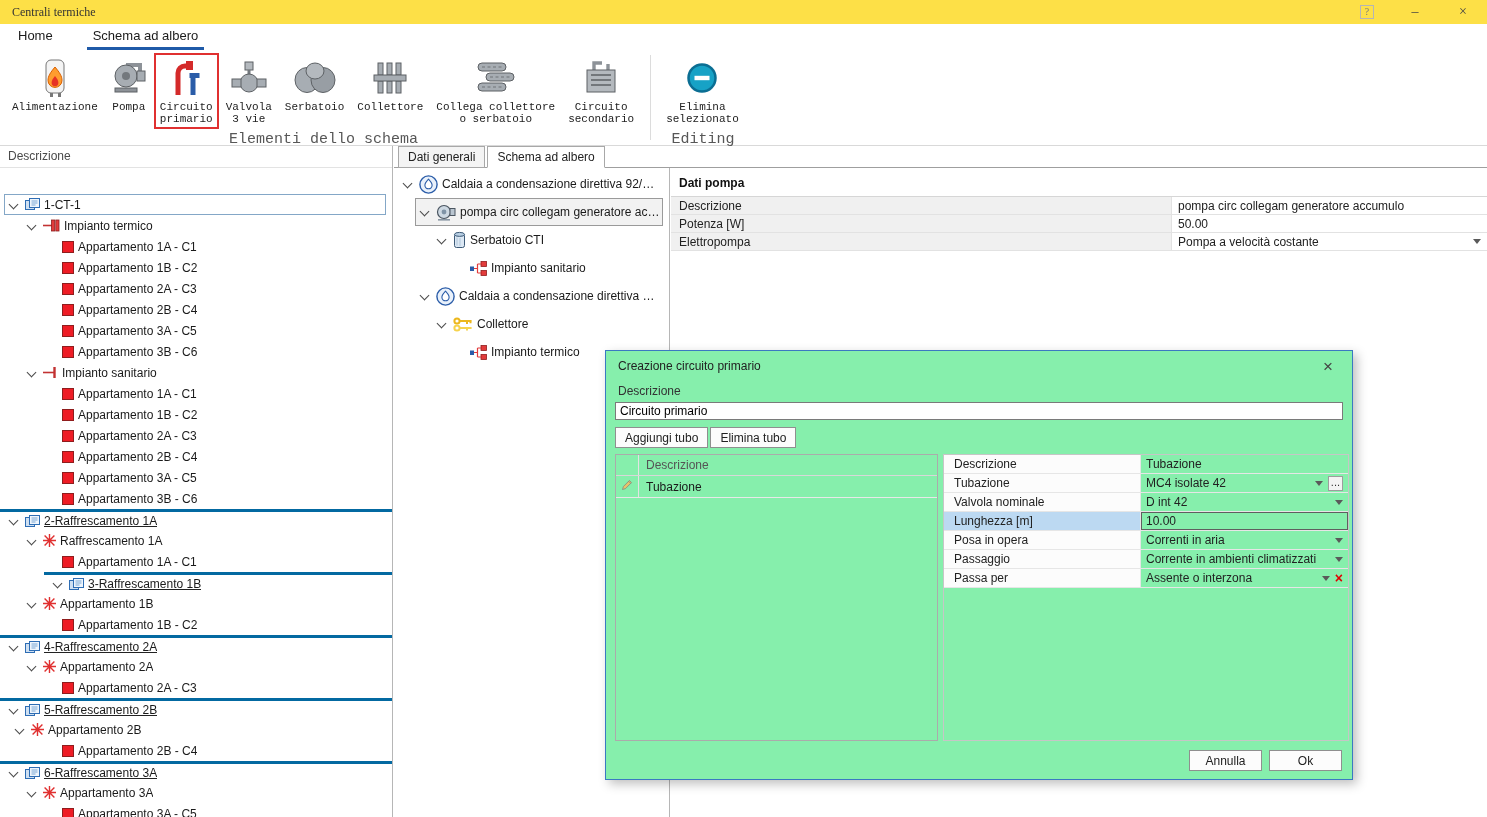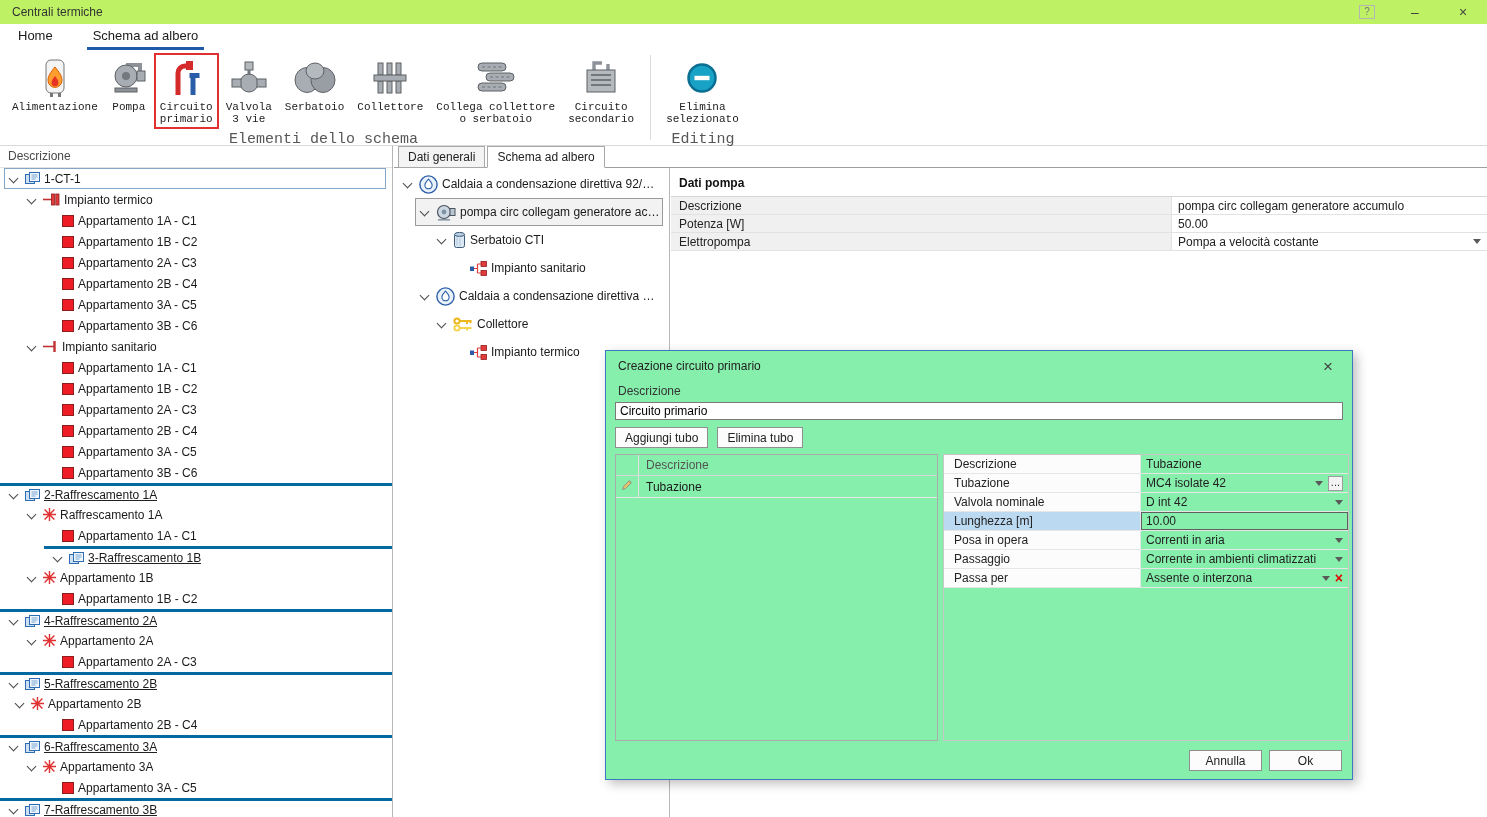--- a/index.html
+++ b/index.html
@@ -2,22 +2,22 @@
 <html><head>
 <meta charset="utf-8">
 <style>
   html,body{margin:0;padding:0;}
   body{
     width:1487px;height:817px;position:relative;overflow:hidden;
     background:#ffffff;color:#222;
     font-family:"Liberation Sans", sans-serif;font-size:12px;
   }
   
-  .titlebar{position:absolute;top:0;left:0;right:0;height:24px;background:#bef264;
-    display:flex;align-items:center;padding-left:12px;box-sizing:border-box;font-size:12px;color:#333;}
+  .titlebar{position:absolute;top:0;left:0;right:0;height:24px;background:#fde047;
+    display:flex;align-items:center;padding-left:12px;box-sizing:border-box;font-size:12px;color:#333;font-family:Liberation Serif, serif;}
   .winbtns{margin-left:auto;display:flex;height:100%;}
   .winbtn{width:48px;height:100%;display:flex;align-items:center;justify-content:center;color:#444;font-size:14px;}
   .helpbox{border:1px solid #b5b5b5;color:#777;font-size:10px;padding:0 4px;line-height:12px;}
   
   .tabstrip{position:absolute;top:24px;left:0;right:0;height:26px;background:#fff;
     display:flex;align-items:flex-end;padding-left:12px;gap:28px;box-sizing:border-box;}
   .rtab{font-size:13px;color:#1a1a1a;padding:3px 6px 4px;border-bottom:3px solid transparent;}
   .rtab.active{border-bottom-color:#1f5aa8;}
   
   .ribbon{position:absolute;top:50px;left:0;right:0;height:96px;background:#fff;
@@ -73,21 +73,21 @@
   .redx{flex:none;color:#e00000;font-weight:bold;font-size:14px;line-height:1;}
   
   .dialog{position:absolute;left:605px;top:350px;width:748px;height:430px;background:#86efac;
     border:1px solid #3a79c2;box-shadow:4px 4px 10px rgba(0,0,0,.25);z-index:20;font-size:12px;box-sizing:border-box;}
   .dlgtitle{position:absolute;top:0;left:0;right:0;height:30px;display:flex;align-items:center;
     padding:0 12px;color:#222;box-sizing:border-box;}
   .dlgclose{margin-left:auto;font-size:17px;color:#444;width:24px;text-align:center;line-height:1;}
   .dfieldlabel{position:absolute;top:33px;left:12px;color:#333;}
   .dinput{position:absolute;top:51px;left:9px;right:9px;height:18px;border:1px solid #7a7a7a;
     font-family:inherit;font-size:12px;padding:0 4px;box-sizing:border-box;}
-  .dbtns{position:absolute;top:76px;left:9px;display:flex;gap:9px;}
+  .dbtns{position:absolute;top:76px;left:9px;display:flex;gap:2px;}
   .btn{border:1px solid #8f8f8f;background:#fcfcfc;font-family:inherit;font-size:12px;color:#222;box-sizing:border-box;}
   .dbtns .btn{height:21px;padding:0 9px;}
   .dlist{position:absolute;left:9px;top:103px;width:323px;bottom:38px;border:1px solid #ababab;box-sizing:border-box;}
   .dlhead{display:flex;height:20px;border-bottom:1px solid #d8d8d8;color:#555;align-items:center;}
   .dlgut{width:22px;align-self:stretch;border-right:1px solid #e3e3e3;display:flex;align-items:center;justify-content:center;flex:none;}
   .dlhlabel{padding:0 7px;}
   .dlrow{display:flex;height:21px;border-bottom:1px solid #e8e8e8;align-items:center;}
   .dlrlabel{padding:0 7px;color:#1a1a1a;}
   .dgrid{position:absolute;left:337px;top:103px;right:3px;bottom:38px;border:1px solid #c6c6c6;overflow:hidden;box-sizing:border-box;}
   .dgrid .prow{height:19px;border-bottom:1px solid #e6e6e6;}
@@ -242,21 +242,21 @@
       </div>
     </div>
     <div class="rcaption">Editing</div>
   </div>
 </div>
 
 <div class="main">
   <div class="leftpanel">
     <div class="lheader">Descrizione</div>
     <div id="left-tree" class="tree small">
-        <div class="trow selected" style="padding-left: 4px;">
+        <div class="trow selected" style="padding-left: 4px; margin-top: 26px;">
           <div class="rowline">
             <span class="chev open"></span>
             <span class="ticon">
               <svg width="15" height="13" viewBox="0 0 15 13">
                 <rect x="0.5" y="2.5" width="9" height="9" fill="#cfe0f2" stroke="#2e6db4"></rect>
                 <rect x="4.5" y="0.5" width="10" height="9" fill="#eef5fc" stroke="#2e6db4"></rect>
                 <path d="M6.5 3h6M6.5 5h6M6.5 7h4" stroke="#7aa7d4" fill="none"></path>
               </svg>
             </span>
             <span class="tlabel">1-CT-1</span>

